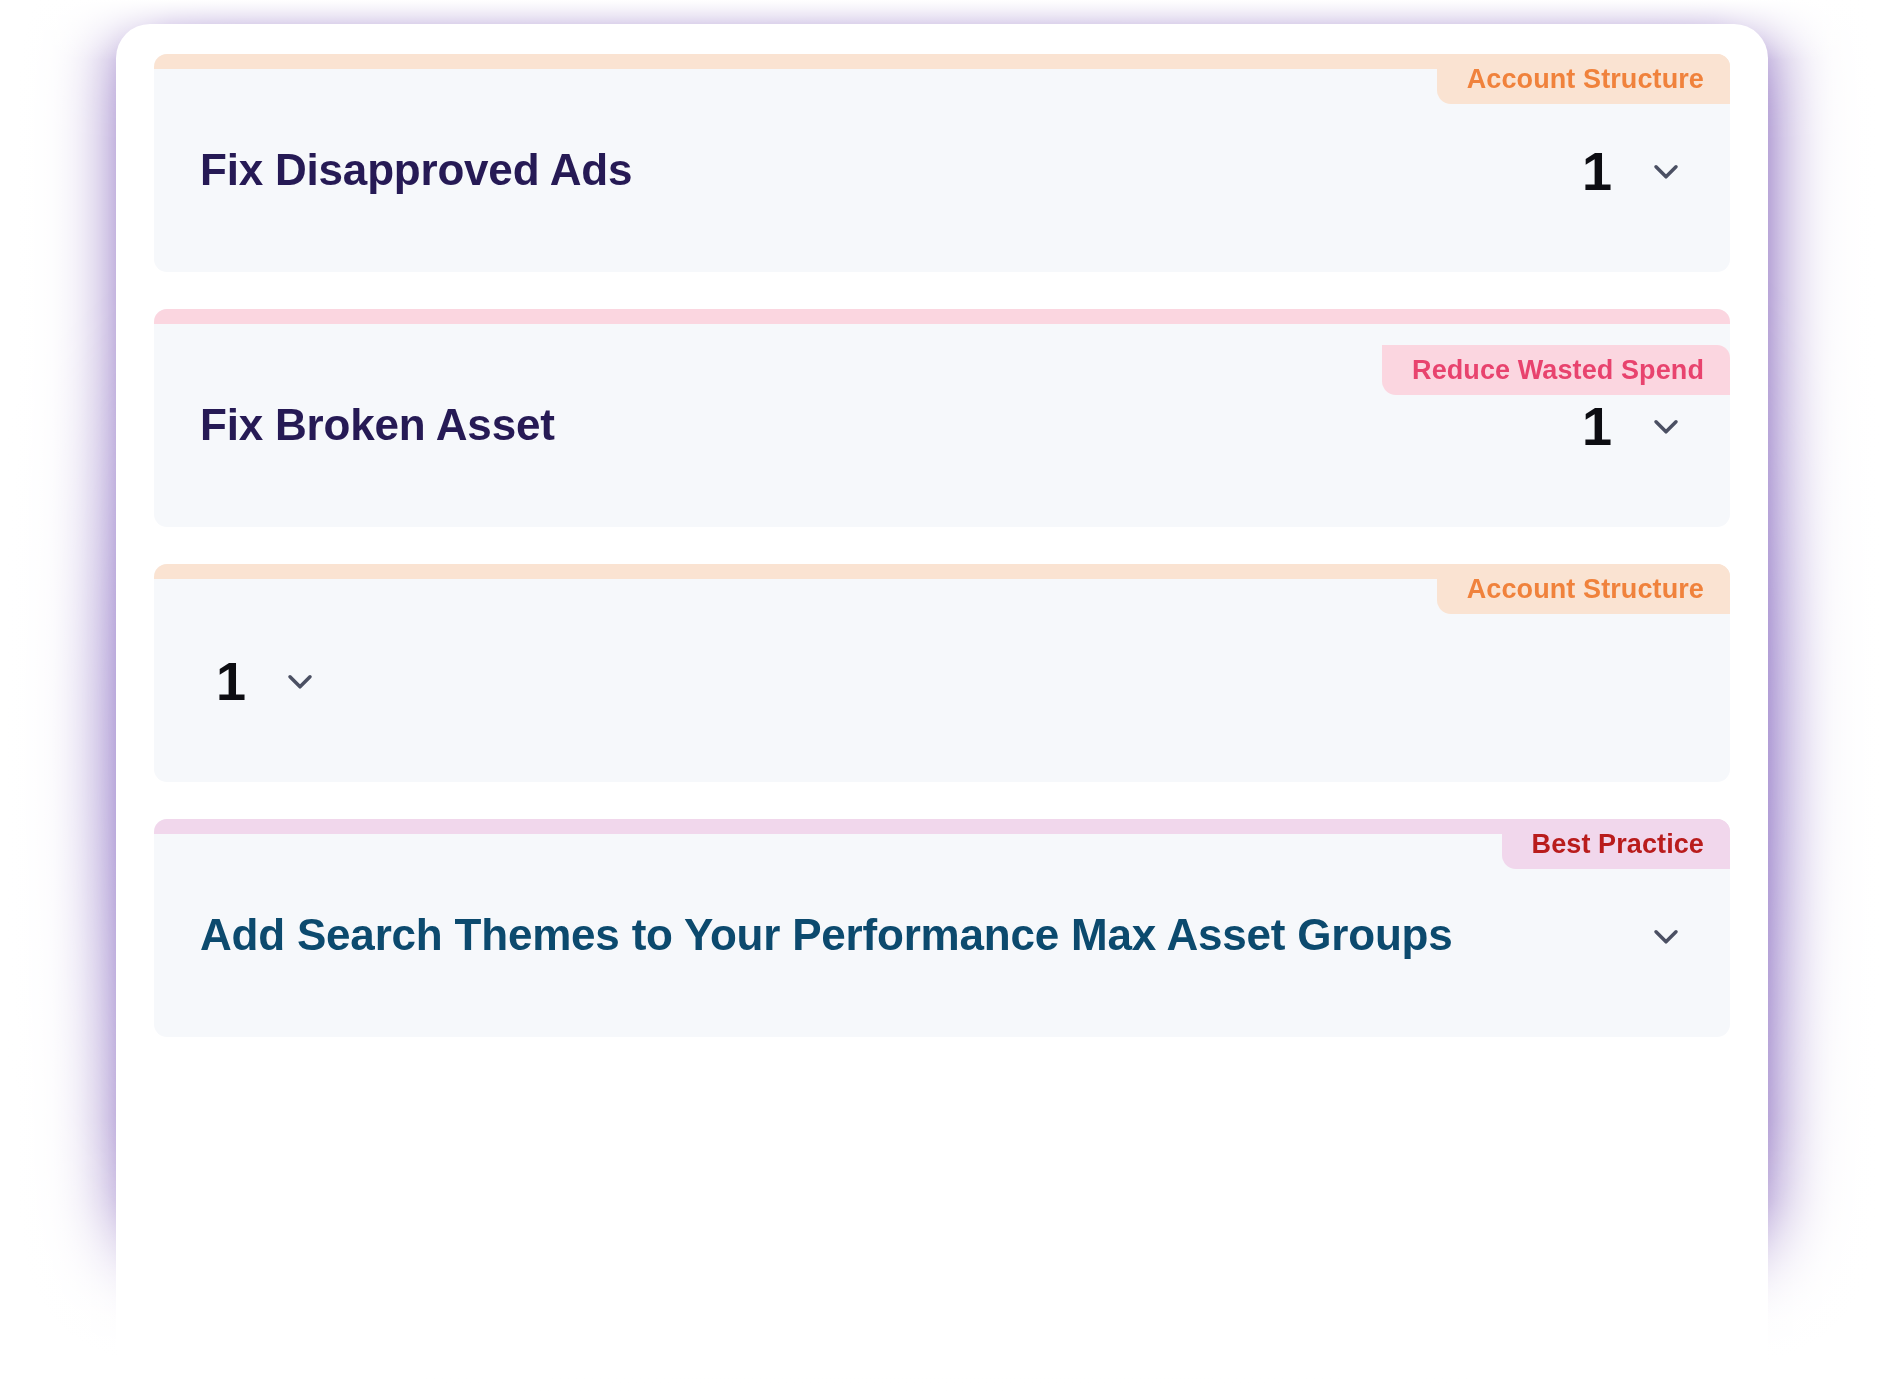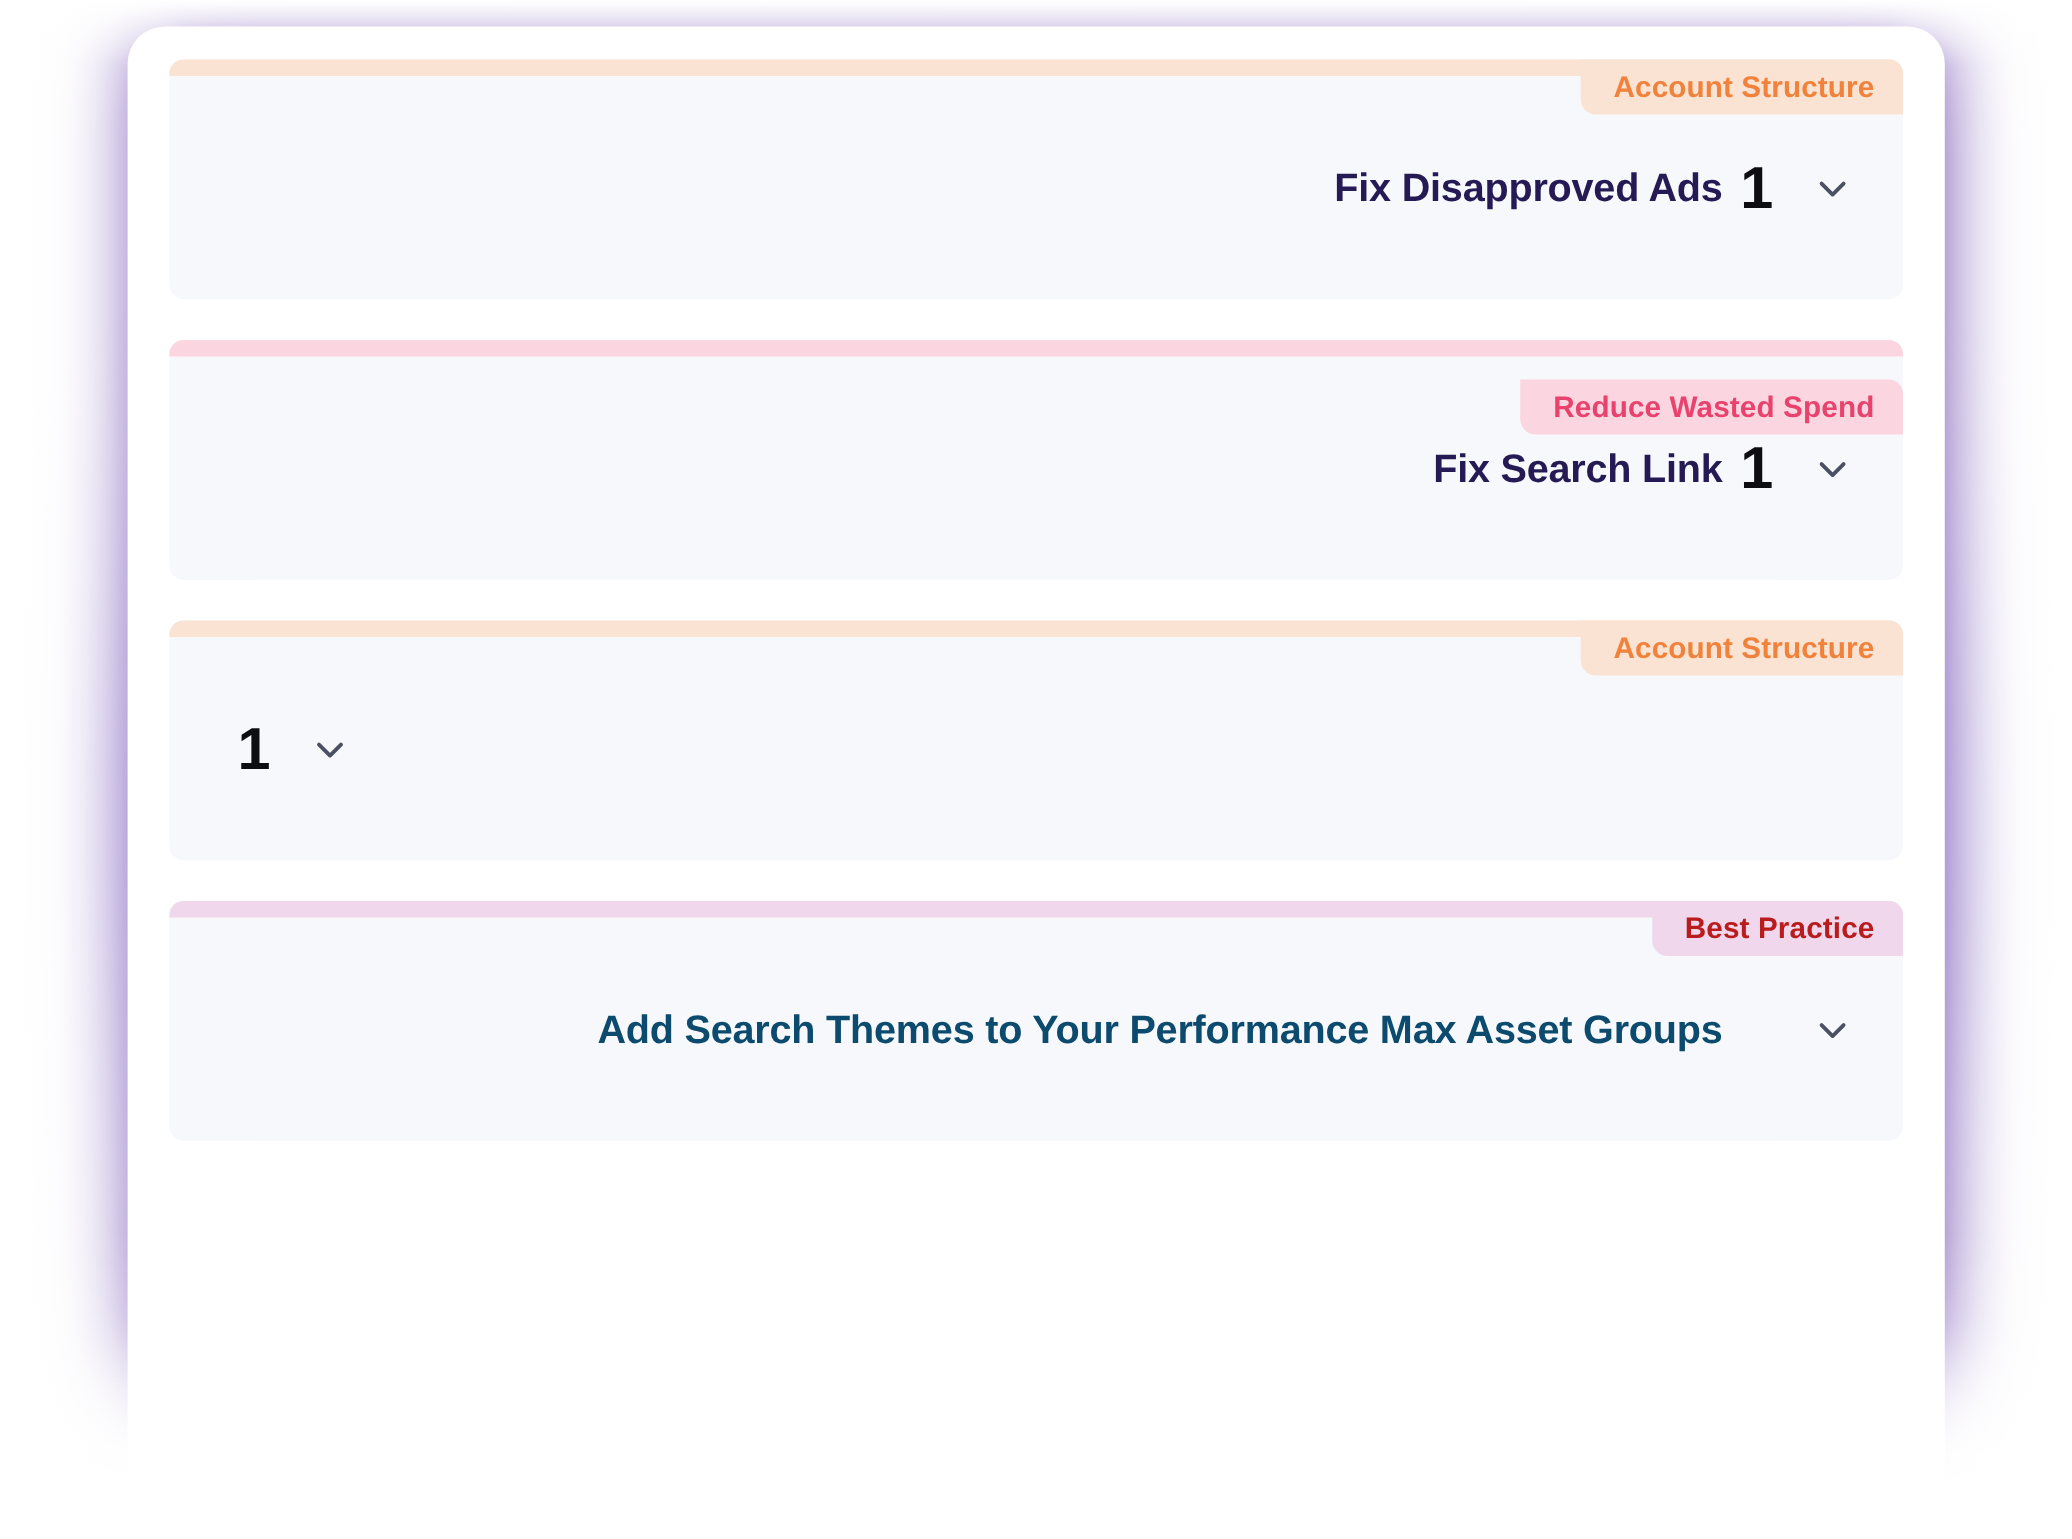--- a/index.html
+++ b/index.html
@@ -151,25 +151,24 @@
     right: 0;
     bottom: 0;
     display: flex;
     align-items: center;
     padding: 0 44px 0 46px;
     box-sizing: border-box;
   }
   .card-title {
     flex: 1 1 auto;
     color: #261A55;
-    font-size: 36px;
+    font-size: 44px;
     font-weight: 700;
     letter-spacing: -0.2px;
     line-height: 1.15;
-    text-align: right;
   }
   .card-right {
     flex: 0 0 auto;
     display: flex;
     align-items: center;
     gap: 34px;
     min-width: 120px;
     justify-content: flex-end;
   }
   .card-count {
@@ -213,21 +212,21 @@
                 <polyline points="6 9.5 12 15.5 18 9.5"></polyline>
               </svg>
             </span>
           </div>
         </div>
       </div>
       <div class="card">
         <div class="card-stripe" style="background: rgb(251, 214, 224);"></div>
         <div class="card-badge" style="background: rgb(251, 214, 224); color: rgb(232, 67, 110); margin-top: 36px;">Reduce Wasted Spend</div>
         <div class="card-body">
-          <div class="card-title" style="color: rgb(38, 26, 85);">Fix Search Link</div>
+          <div class="card-title" style="color: rgb(38, 26, 85);">Fix Broken Asset</div>
           <div class="card-right">
             <div class="card-count" style="color: rgb(13, 13, 18);">1</div>
             <span class="chevron-icon">
               <svg viewBox="0 0 24 24" width="40" height="40" fill="none" stroke="#4B5063" stroke-width="2.1" stroke-linecap="round" stroke-linejoin="round">
                 <polyline points="6 9.5 12 15.5 18 9.5"></polyline>
               </svg>
             </span>
           </div>
         </div>
       </div>

